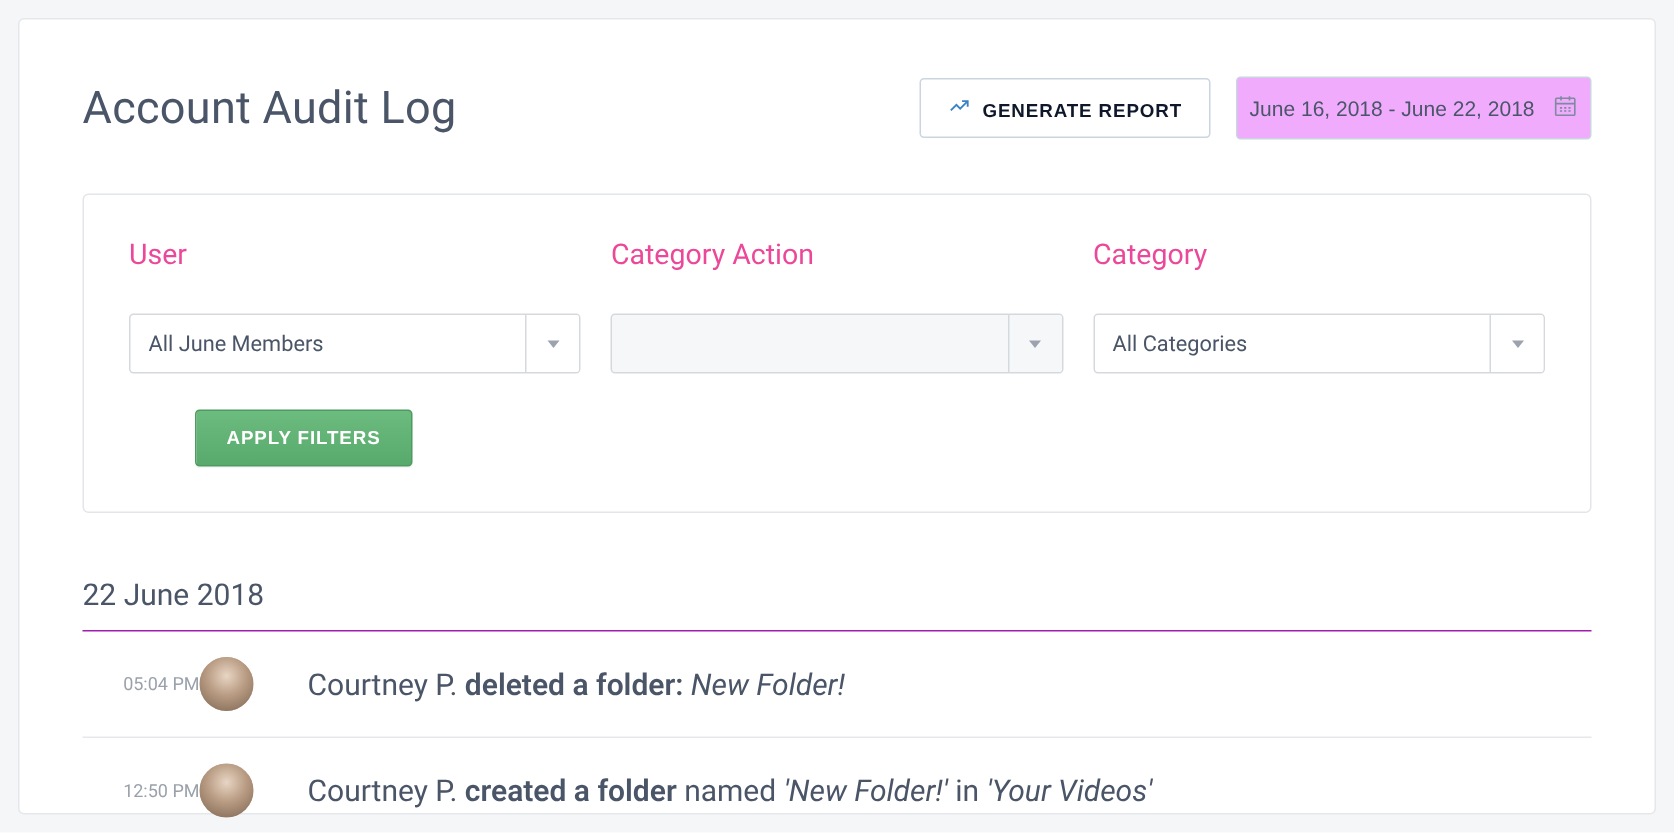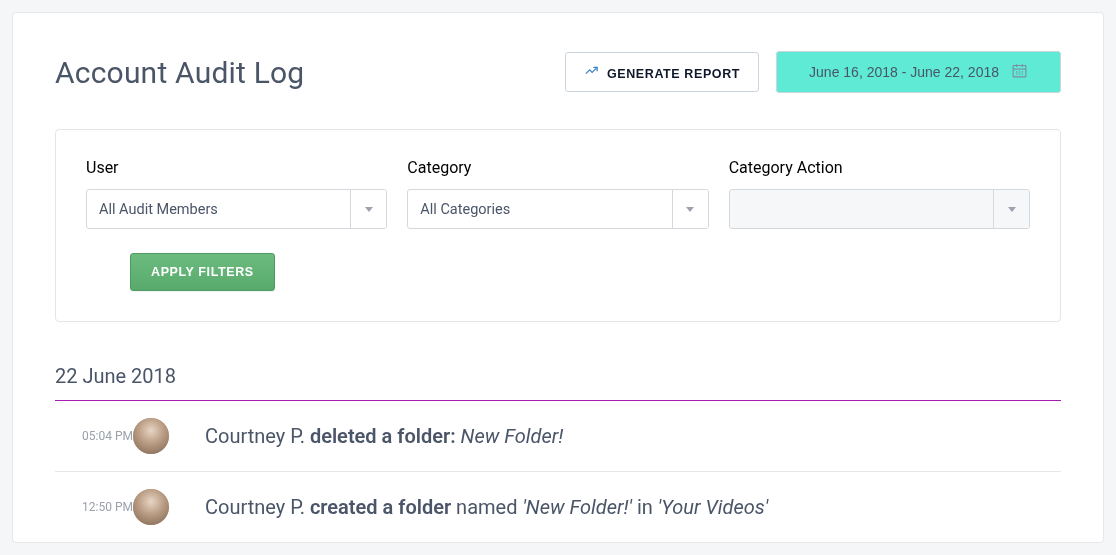--- a/index.html
+++ b/index.html
@@ -57,23 +57,23 @@
       width: 15px;
       height: 15px;
       stroke: #3b82c4;
       fill: none;
       stroke-width: 2;
     }
     .date-range {
       display: inline-flex;
       align-items: center;
       gap: 12px;
-      padding: 10px 32px;
+      padding: 10px 8px;
       border: 1px solid #cbd5e0;
-      background: #5eead4;
+      background: #f0abfc;
       color: #4a5568;
       font-size: 14px;
       border-radius: 3px;
       cursor: pointer;
     }
     .date-range svg {
       width: 17px;
       height: 17px;
       stroke: #7d8aa0;
       fill: none;
@@ -86,23 +86,23 @@
       margin-bottom: 42px;
     }
     .filter-grid {
       display: grid;
       grid-template-columns: repeat(3, 1fr);
       gap: 20px;
       margin-bottom: 24px;
     }
     .filter-group label {
       display: block;
-      font-size: 16px;
-      color: #000000;
-      margin-bottom: 12px;
+      font-size: 19px;
+      color: #ec4899;
+      margin-bottom: 28px;
     }
     .select-wrap {
       display: flex;
       border: 1px solid #d5d9de;
       border-radius: 3px;
       overflow: hidden;
       height: 40px;
       cursor: pointer;
     }
     .select-wrap .select-value {
@@ -243,35 +243,35 @@
         </span>
       </button>
     </div>
   </div>
 
   <div class="filters-box">
     <div class="filter-grid">
       <div class="filter-group">
         <label>User</label>
         <div class="select-wrap">
-          <div class="select-value">All Audit Members</div>
+          <div class="select-value">All June Members</div>
+          <div class="caret"></div>
+        </div>
+      </div>
+      <div class="filter-group">
+        <label>Category Action</label>
+        <div class="select-wrap disabled">
+          <div class="select-value"></div>
           <div class="caret"></div>
         </div>
       </div>
       <div class="filter-group">
         <label>Category</label>
         <div class="select-wrap">
           <div class="select-value">All Categories</div>
-          <div class="caret"></div>
-        </div>
-      </div>
-      <div class="filter-group">
-        <label>Category Action</label>
-        <div class="select-wrap disabled">
-          <div class="select-value"></div>
           <div class="caret"></div>
         </div>
       </div>
     </div>
     <button class="btn-apply">APPLY FILTERS</button>
   </div>
 
   <h2 class="date-heading">22 June 2018</h2>
 
   <div class="log-row">

